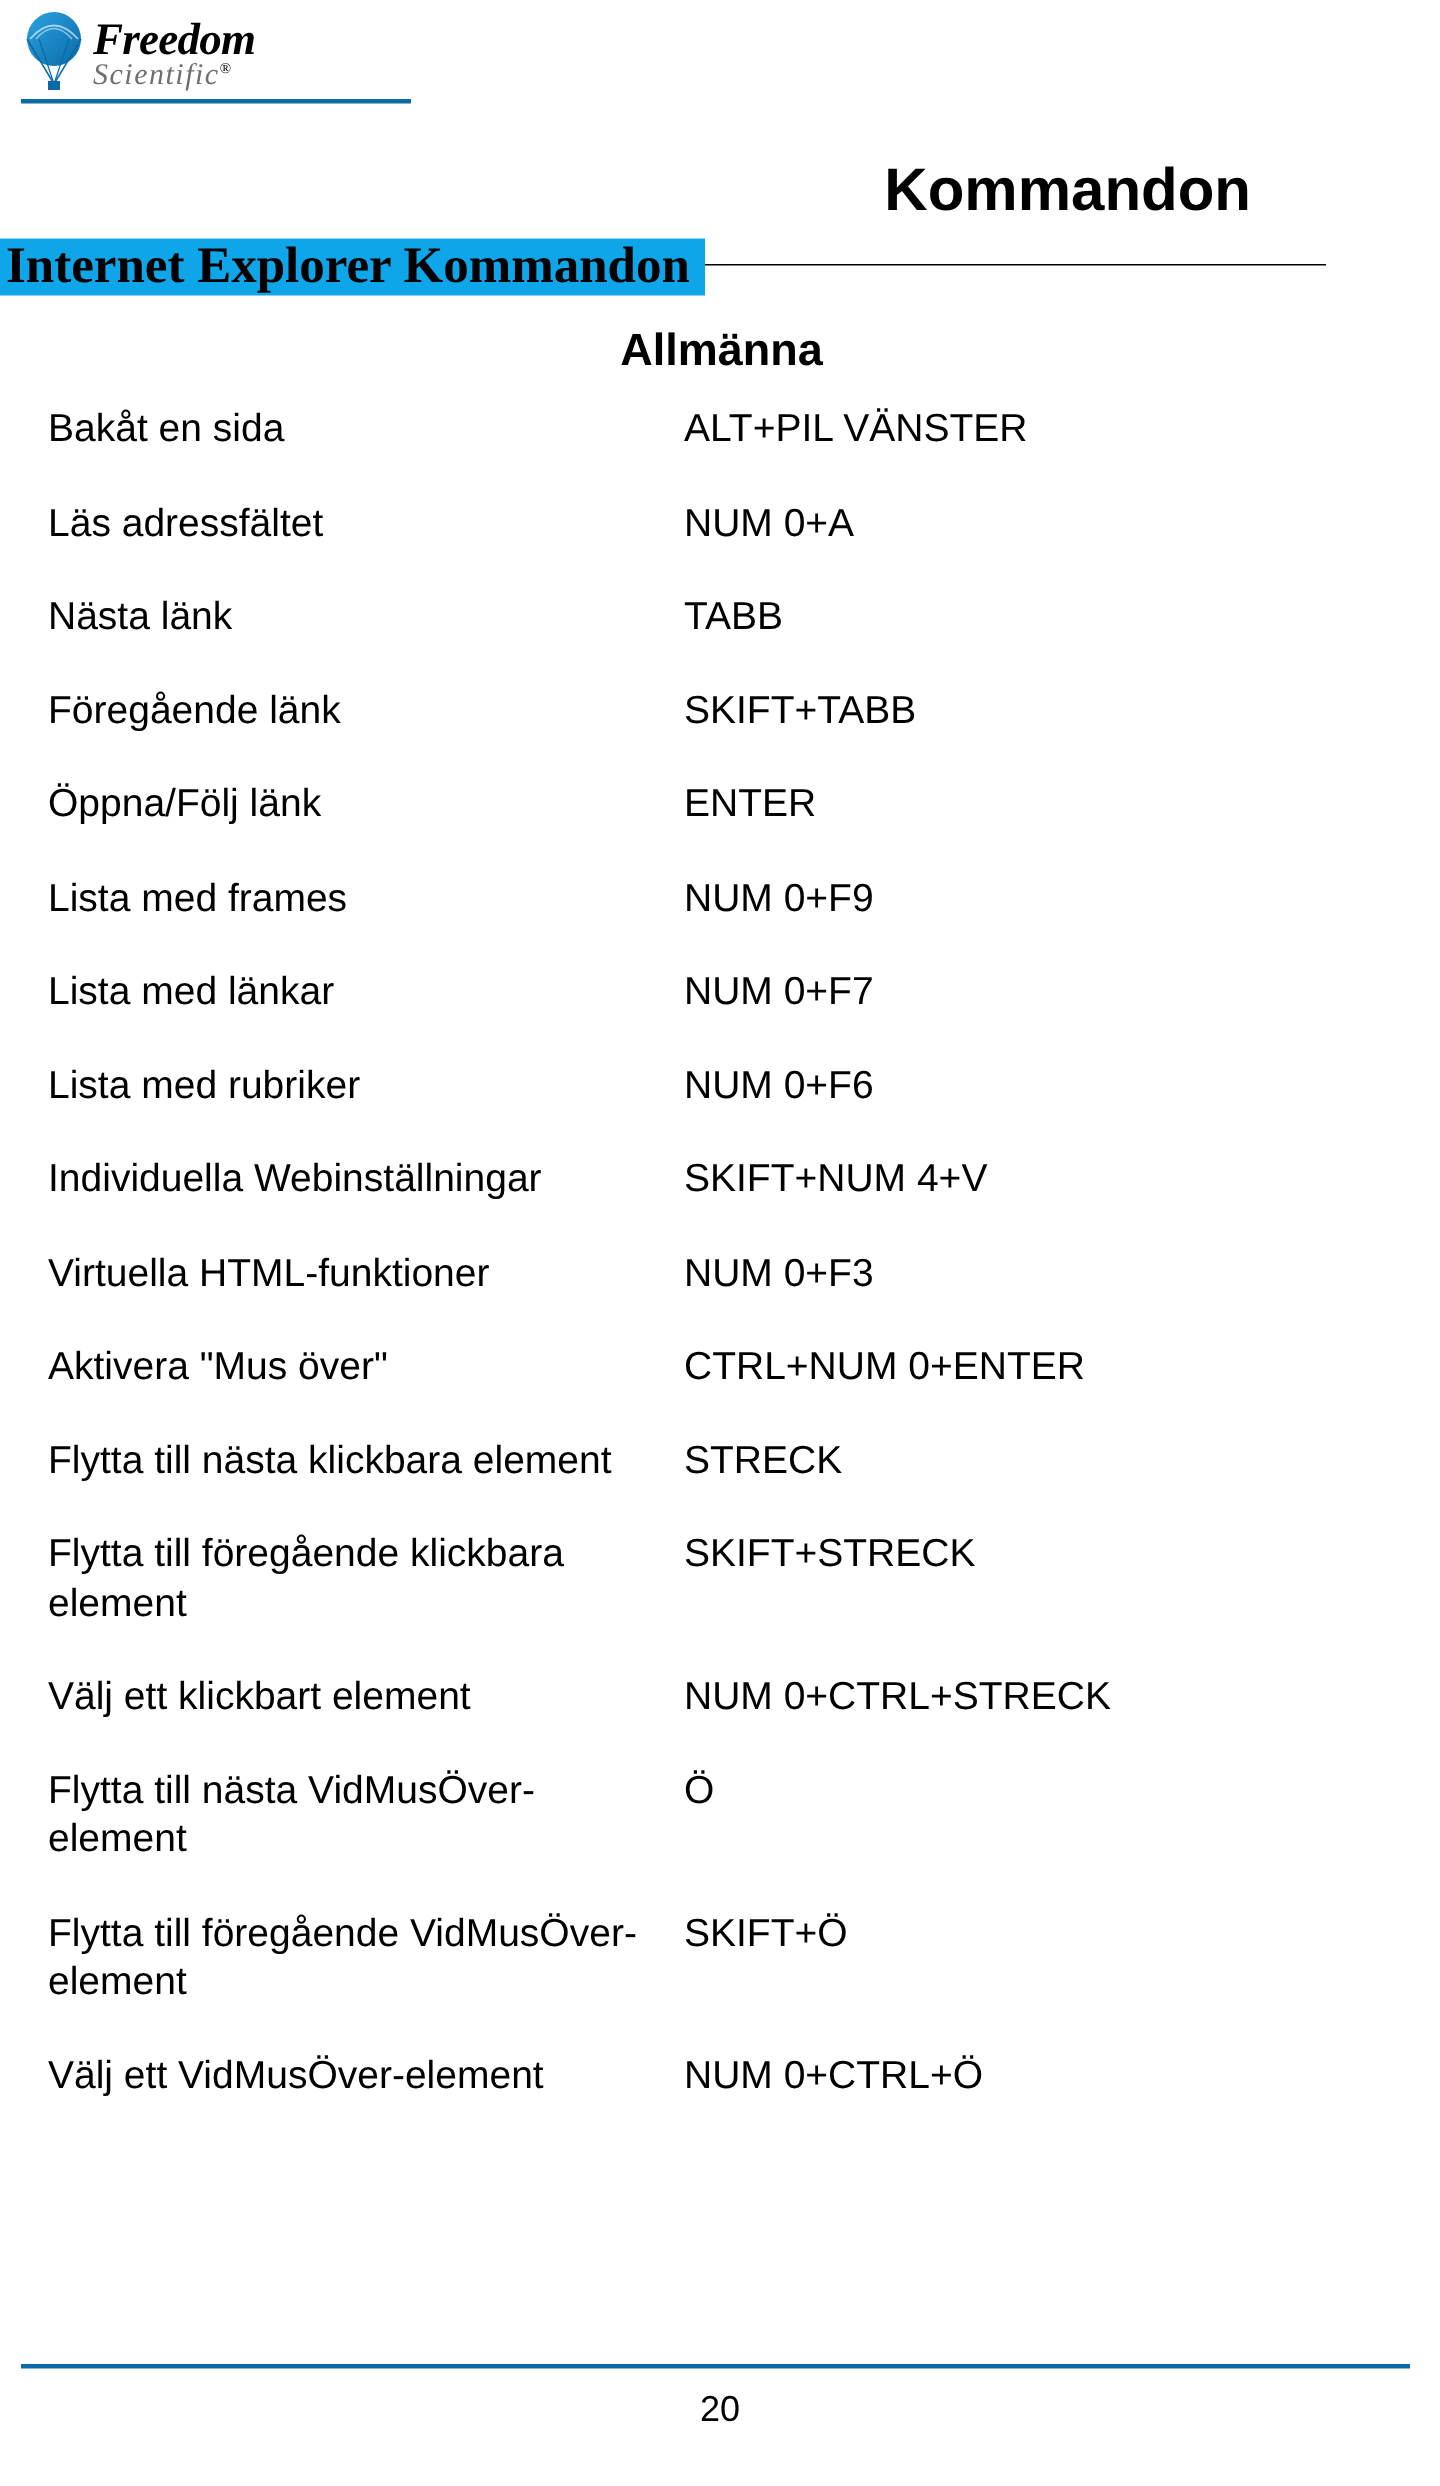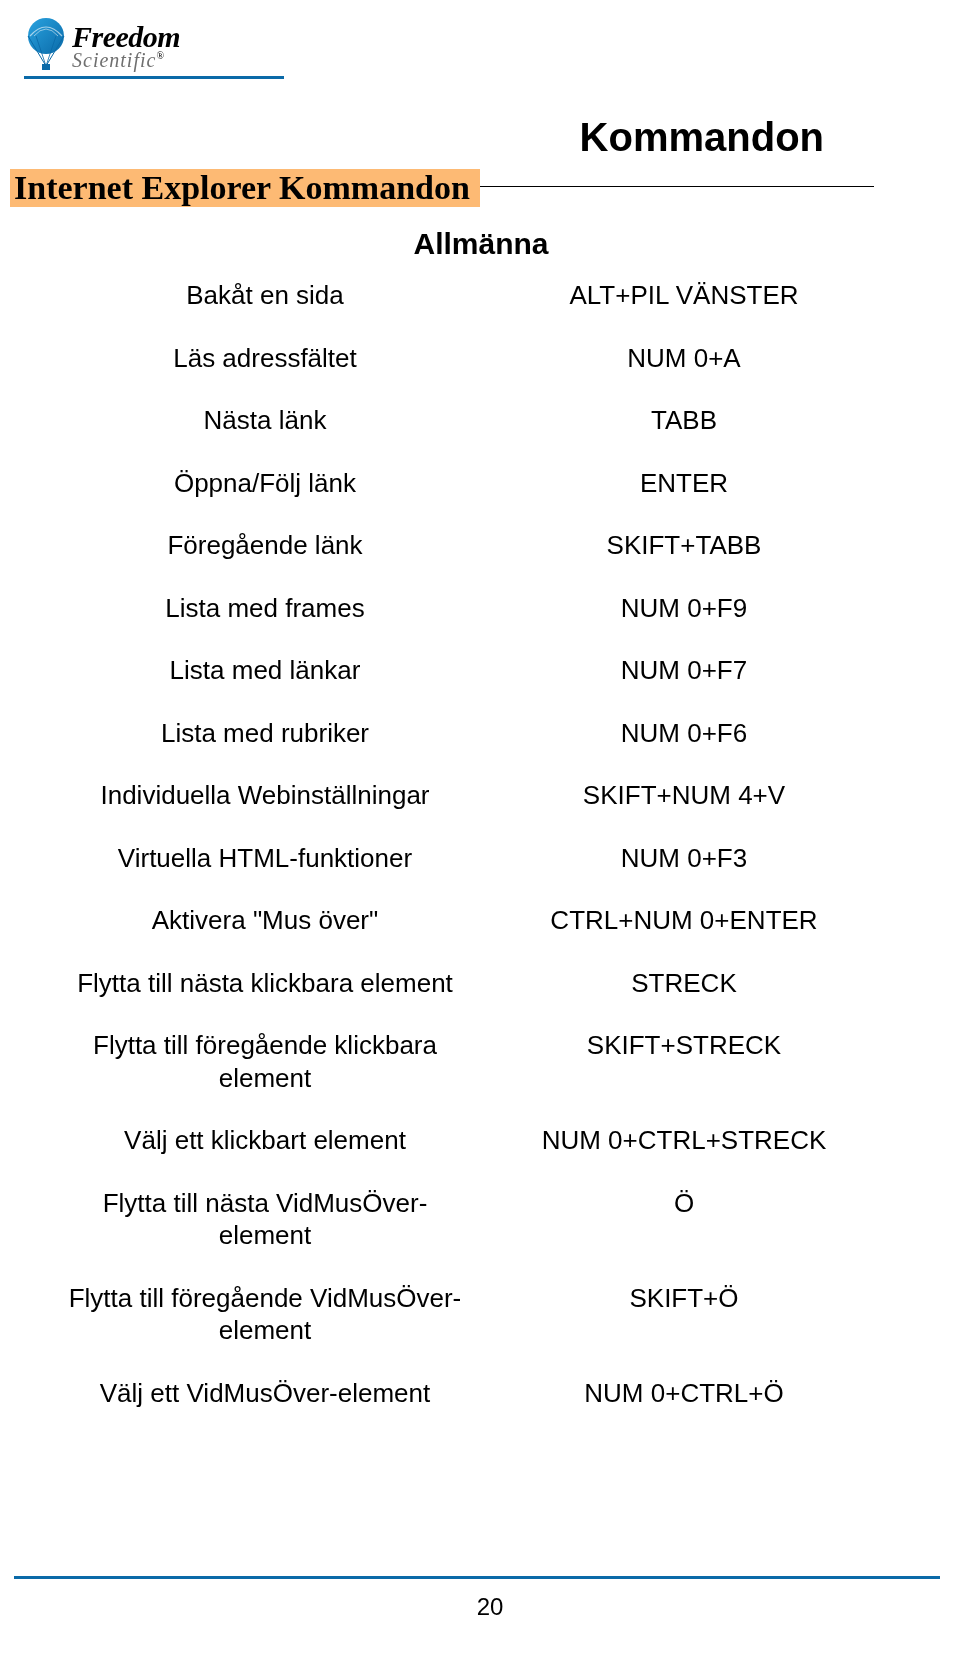--- a/index.html
+++ b/index.html
@@ -1,19 +1,19 @@
 <!DOCTYPE html>
 <html><head>
 <meta charset="utf-8">
 <style>
   * { box-sizing: border-box; margin: 0; padding: 0; }
   html, body { width: 960px; background: #fff; font-family: Arial, Helvetica, sans-serif; color: #000; }
   body { padding: 0; position: relative; min-height: 1657px; }
 
-  .page { width: 884px; padding: 10px; }
+  .page { width: 884px; padding: 0; }
 
   .header-logo {
     padding: 8px 0 0 14px;
   }
   .logo-wrap {
     display: flex;
     align-items: center;
     gap: 4px;
     border-bottom: 3px solid #0a6aa8;
     width: 260px;
@@ -61,41 +61,40 @@
     border-top: 1.5px solid #000;
     margin-top: 26px;
     width: 100%;
   }
 
   .section-heading {
     font-family: "Times New Roman", serif;
     font-weight: bold;
     font-size: 34px;
     margin-top: -18px;
-    background: #fdba74;
+    background: #0ea5e9;
     display: inline-block;
     padding-right: 10px;
     padding-left: 4px;
     position: relative;
     top: -2px;
   }
   .section-heading-wrap { padding-left: 0; }
 
   .subheading {
     font-family: Arial, sans-serif;
     font-weight: bold;
     font-size: 30px;
     margin: 18px 0 18px 78px;
     text-align: center;
   }
 
   .cmd-table {
-    margin-left: 52px;
+    margin-left: 32px;
     width: 820px;
-    text-align: center;
   }
   .cmd-row {
     display: flex;
     align-items: flex-start;
     margin-bottom: 30px;
   }
   .cmd-desc {
     flex: 0 0 424px;
     font-family: Arial, sans-serif;
     font-size: 26px;
@@ -173,28 +172,28 @@
     </div>
     <div class="cmd-row">
       <div class="cmd-desc">Läs adressfältet</div>
       <div class="cmd-key">NUM 0+A</div>
     </div>
     <div class="cmd-row">
       <div class="cmd-desc">Nästa länk</div>
       <div class="cmd-key">TABB</div>
     </div>
     <div class="cmd-row">
+      <div class="cmd-desc">Föregående länk</div>
+      <div class="cmd-key">SKIFT+TABB</div>
+    </div>
+    <div class="cmd-row">
       <div class="cmd-desc">Öppna/Följ länk</div>
       <div class="cmd-key">ENTER</div>
     </div>
     <div class="cmd-row">
-      <div class="cmd-desc">Föregående länk</div>
-      <div class="cmd-key">SKIFT+TABB</div>
-    </div>
-    <div class="cmd-row">
       <div class="cmd-desc">Lista med frames</div>
       <div class="cmd-key">NUM 0+F9</div>
     </div>
     <div class="cmd-row">
       <div class="cmd-desc">Lista med länkar</div>
       <div class="cmd-key">NUM 0+F7</div>
     </div>
     <div class="cmd-row">
       <div class="cmd-desc">Lista med rubriker</div>
       <div class="cmd-key">NUM 0+F6</div>

